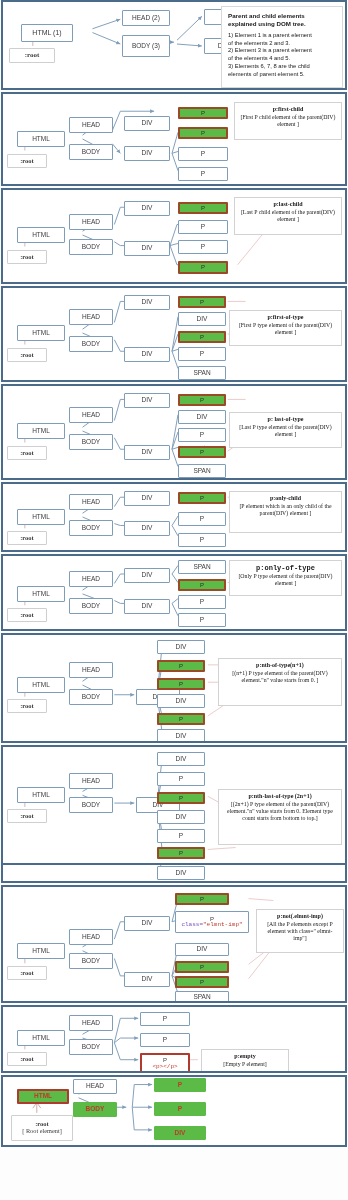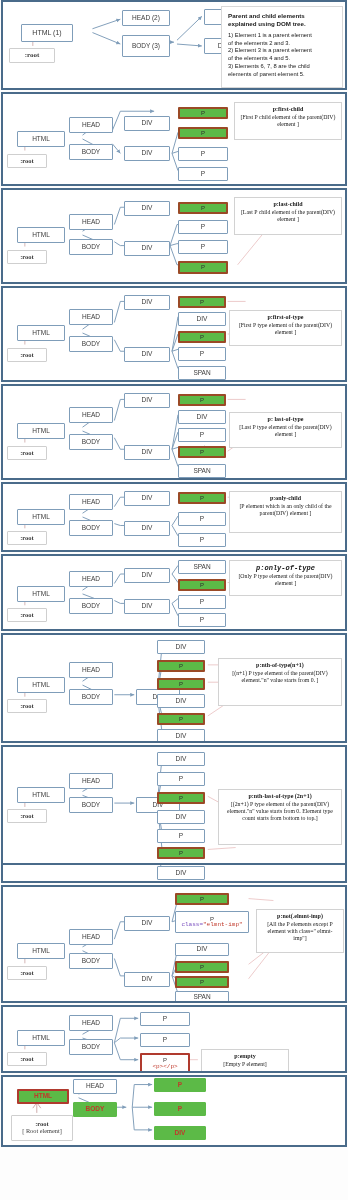--- a/index.html
+++ b/index.html
@@ -38,21 +38,21 @@
     box-sizing:border-box;
     border:1px solid #d2d2d2;
     background:#ffffff;
     padding:3px 4px;
     font-family:"Liberation Serif",serif;
     color:#1a1a1a;
     text-align:center;
     line-height:1.18;
   }
   .note .ttl{font-weight:bold;display:block;margin-bottom:1px;}
-  .note .ttl.mono{font-family:"Liberation Mono",monospace;font-size:7px;font-style:italic;}
+  .note .ttl.mono{font-family:"Liberation Mono",monospace;font-size:7px;}
   .note .bdy{display:block;}
   .info{
     position:absolute;box-sizing:border-box;
     border:1px solid #d8d8d8;background:#ffffff;
     font-family:"Liberation Sans",sans-serif;
     color:#1a1a1a;padding:5px 6px;line-height:1.35;
   }
   .info .h{font-weight:bold;display:block;}
   .info .l{display:block;}
   svg.wires{position:absolute;left:0;top:0;width:100%;height:100%;pointer-events:none;}

